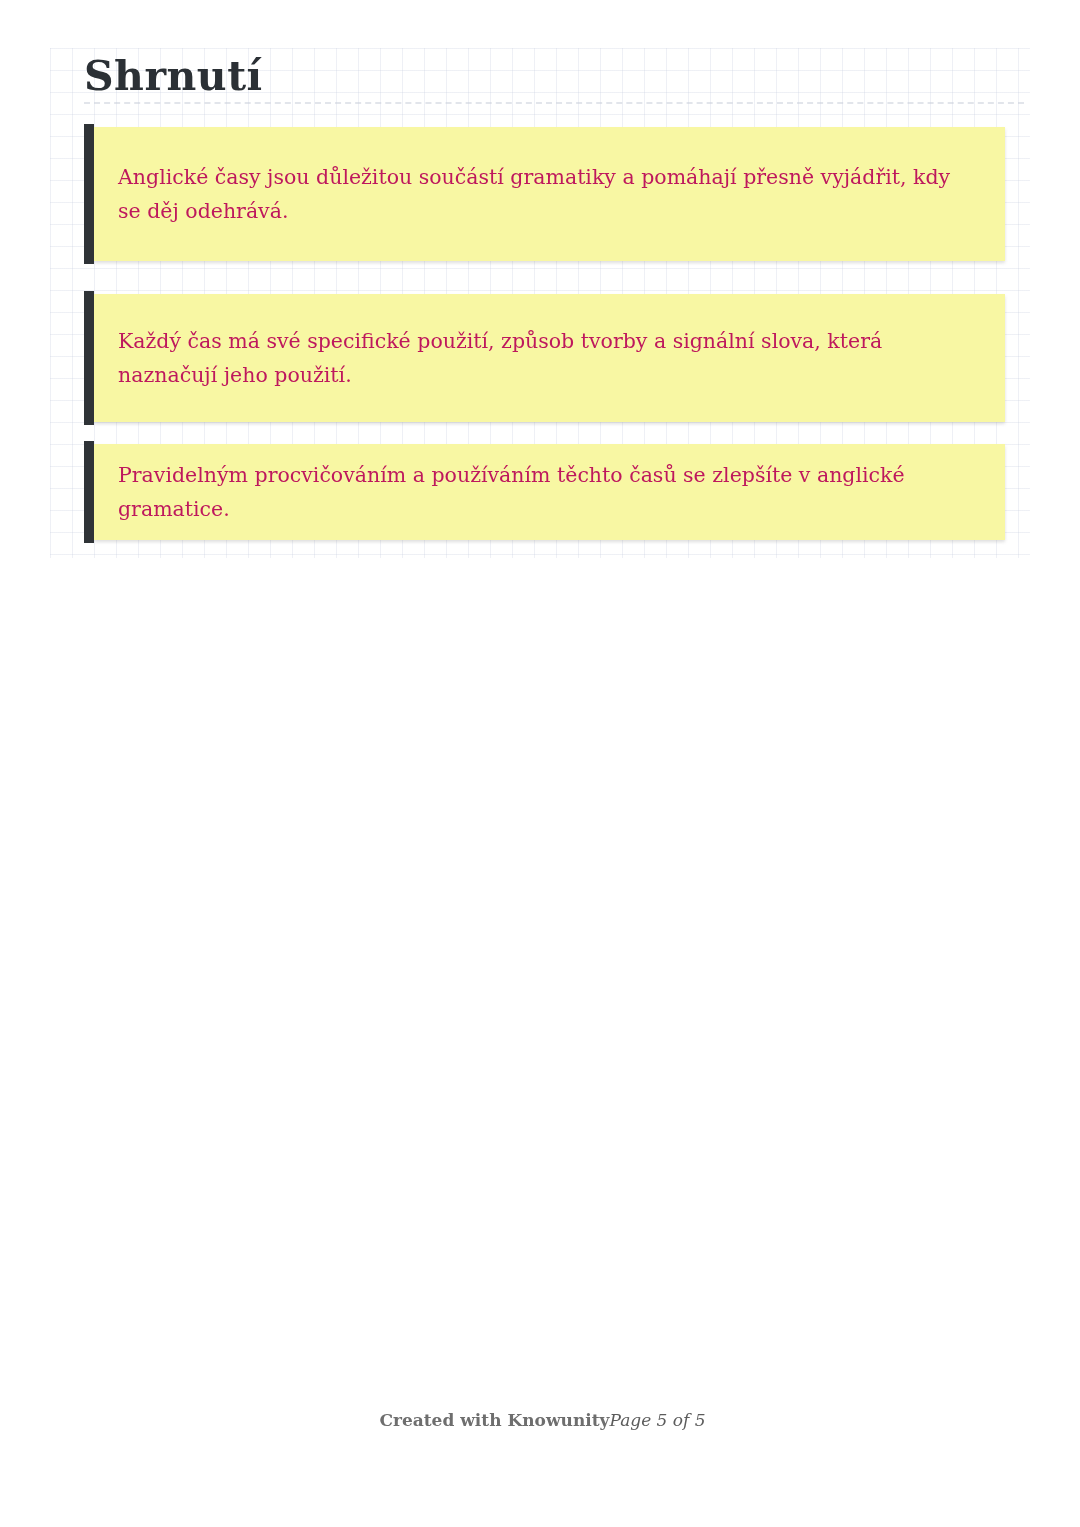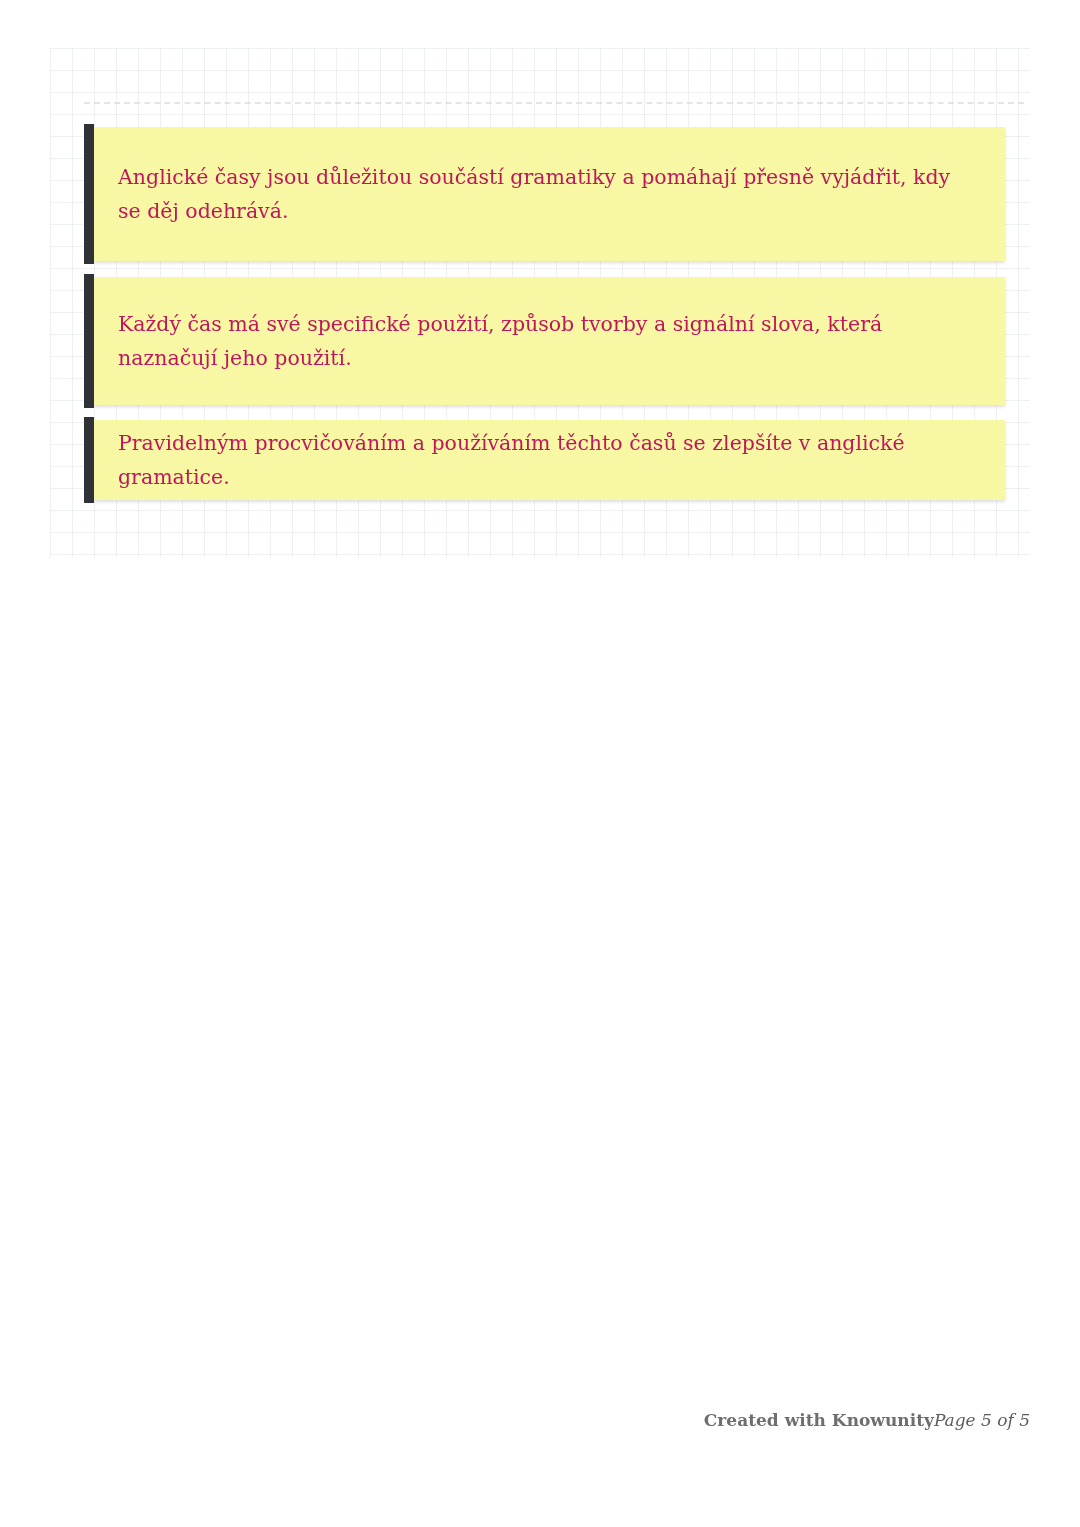--- a/index.html
+++ b/index.html
@@ -62,55 +62,56 @@
   .callout::before {
     content: "";
     position: absolute;
     left: -10px;
     top: -3px;
     bottom: -3px;
     width: 10px;
     background: #2f3337;
   }
   .callout-1 { top:  79px; height: 134px; }
-  .callout-2 { top: 229px; height: 128px; }
-  .callout-3 { top: 372px; height:  80px; }
+  .callout-2 { top: 246px; height: 128px; }
+  .callout-3 { top: 396px; height:  96px; }
 
   .callout p {
     margin: 0;
     padding: 0 52px 0 24px;
     font-size: 20.5px;
     line-height: 34px;
     color: #be185d;
   }
 
   .footer {
     position: absolute;
     left: 55px;
     right: 50px;
     top: 1410px;
     display: flex;
-    justify-content: flex-end;
+    justify-content: center;
     align-items: baseline;
   }
   .footer-brand {
     font-size: 17px;
     font-weight: bold;
     color: #6e6e6e;
   }
   .footer-page {
     font-size: 17px;
     color: #5c5c5c;
     font-style: italic;
   }
 </style>
 </head>
 <body>
 
 <div class="content-card">
+  <h1 class="page-title">Shrnutí</h1>
 
   <div class="title-underline"></div>
 
   <div class="callout callout-1">
     <p>Anglické časy jsou důležitou součástí gramatiky a pomáhají přesně vyjádřit, kdy se děj odehrává.</p>
   </div>
 
   <div class="callout callout-2">
     <p>Každý čas má své specifické použití, způsob tvorby a signální slova, která naznačují jeho použití.</p>
   </div>

